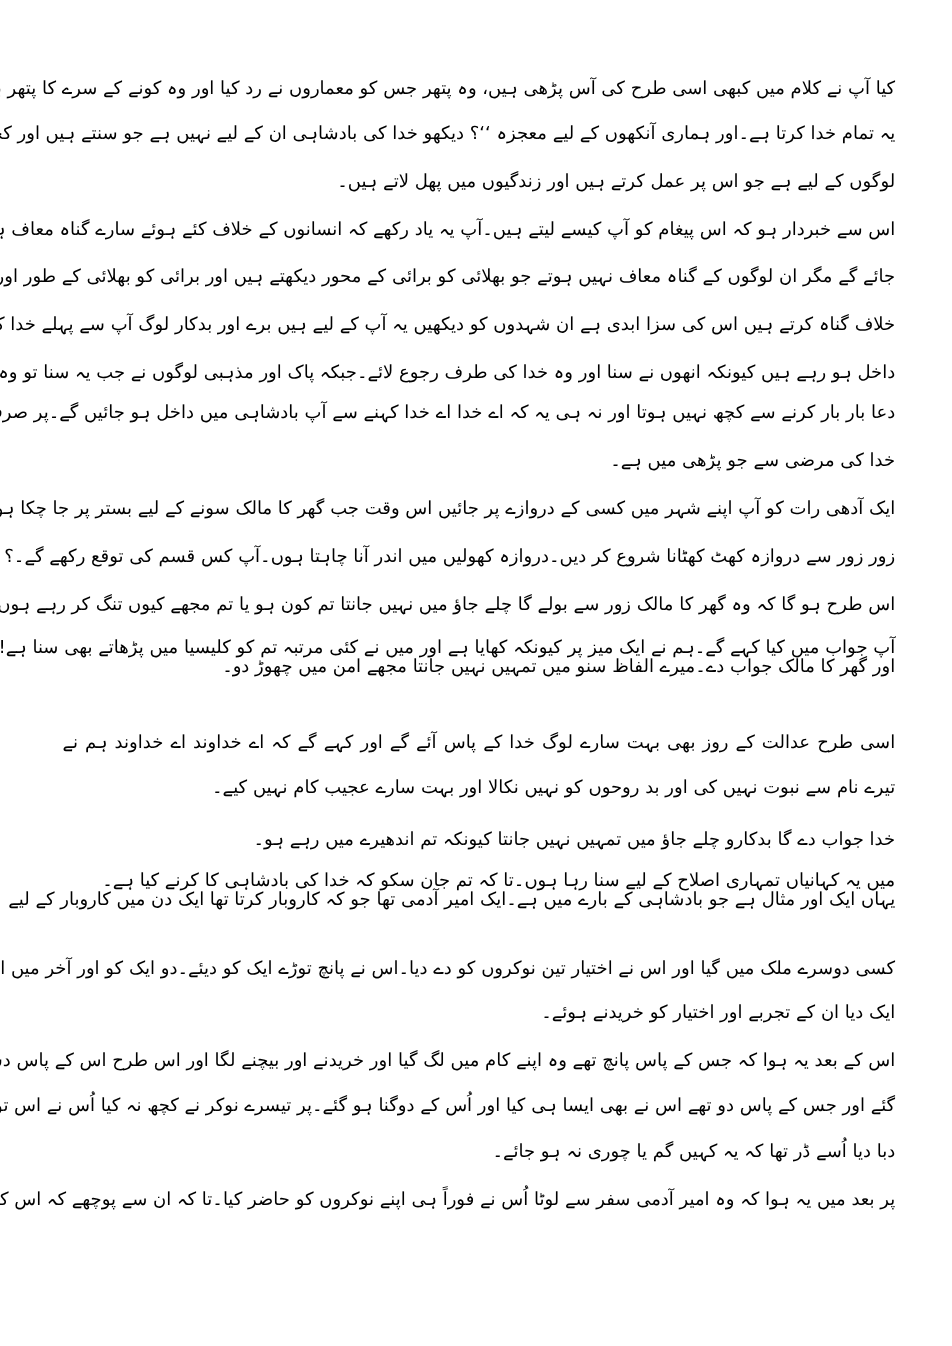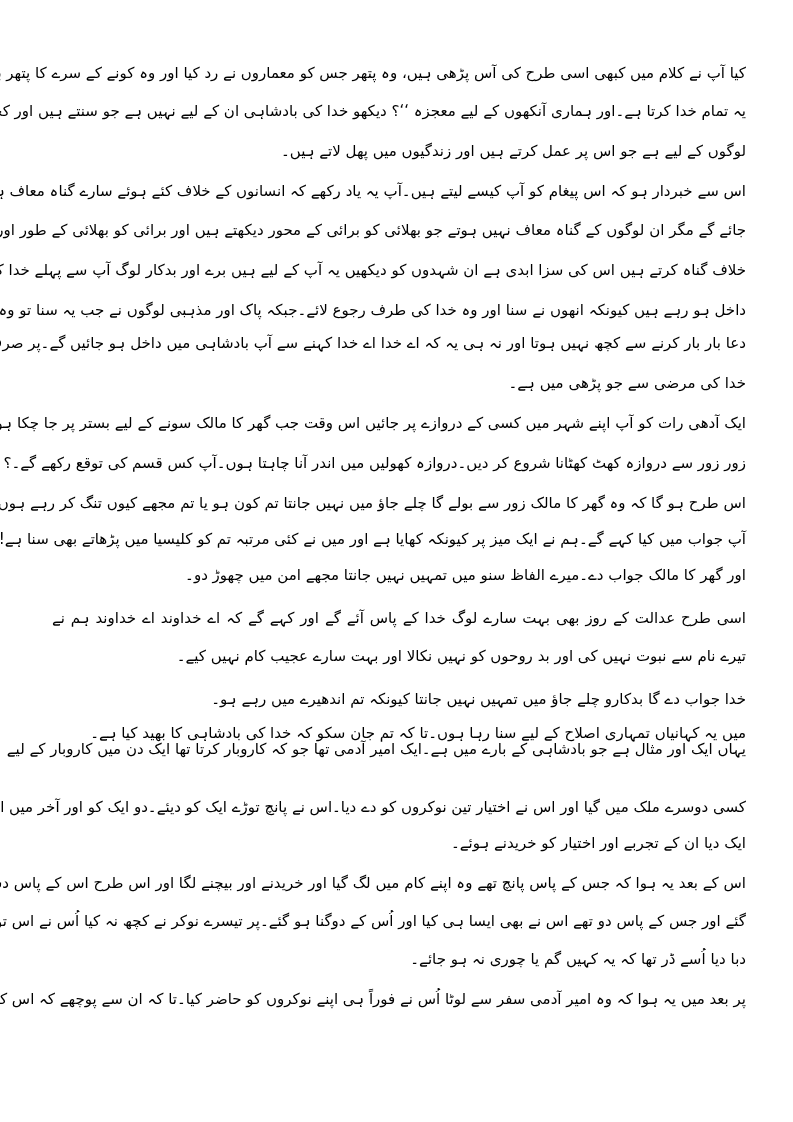--- a/index.html
+++ b/index.html
@@ -49,25 +49,25 @@
   <div class="line" style="top:118px; left:0; text-align:justify; text-align-last:justify; right:0;">اس سے خبردار ہو کہ اس پیغام کو آپ کیسے لیتے ہیں۔آپ یہ یاد رکھے کہ انسانوں کے خلاف کئے ہوئے سارے گناہ معاف ہو</div>
   <div class="line justify" style="top:157px">جائے گے مگر ان لوگوں کے گناہ معاف نہیں ہوتے جو بھلائی کو برائی کے محور دیکھتے ہیں اور برائی کو بھلائی کے طور اور جو روح القدس کے</div>
   <div class="line justify" style="top:197px">خلاف گناہ کرتے ہیں اس کی سزا ابدی ہے ان شہدوں کو دیکھیں یہ آپ کے لیے ہیں برے اور بدکار لوگ آپ سے پہلے خدا کی بادشاہی میں</div>
   <div class="line" style="top:237px">داخل ہو رہے ہیں کیونکہ انھوں نے سنا اور وہ خدا کی طرف رجوع لائے۔جبکہ پاک اور مذہبی لوگوں نے جب یہ سنا تو وہ دور چلے گئے۔</div>
   <div class="line justify" style="top:270px">دعا بار بار کرنے سے کچھ نہیں ہوتا اور نہ ہی یہ کہ اے خدا اے خدا کہنے سے آپ بادشاہی میں داخل ہو جائیں گے۔پر صرف</div>
   <div class="line" style="top:310px">خدا کی مرضی سے جو پڑھی میں ہے۔</div>
   <div class="line justify" style="top:350px">ایک آدھی رات کو آپ اپنے شہر میں کسی کے دروازے پر جائیں اس وقت جب گھر کا مالک سونے کے لیے بستر پر جا چکا ہو اور آپ</div>
   <div class="line" style="top:390px">زور زور سے دروازہ کھٹ کھٹانا شروع کر دیں۔دروازہ کھولیں میں اندر آنا چاہتا ہوں۔آپ کس قسم کی توقع رکھے گے۔؟</div>
   <div class="line" style="top:430px">اس طرح ہو گا کہ وہ گھر کا مالک زور سے بولے گا چلے جاؤ میں نہیں جانتا تم کون ہو یا تم مجھے کیوں تنگ کر رہے ہوں۔</div>
   <div class="line justify" style="top:466px">آپ جواب میں کیا کہے گے۔ہم نے ایک میز پر کیونکہ کھایا ہے اور میں نے کئی مرتبہ تم کو کلیسیا میں پڑھاتے بھی سنا ہے!</div>
-  <div class="line" style="top:502px">اور گھر کا مالک جواب دے۔میرے الفاظ سنو میں تمہیں نہیں جانتا مجھے امن میں چھوڑ دو۔</div>
+  <div class="line" style="top:482px">اور گھر کا مالک جواب دے۔میرے الفاظ سنو میں تمہیں نہیں جانتا مجھے امن میں چھوڑ دو۔</div>
   <div class="line" style="top:545px; left:8px; text-align:justify; text-align-last:justify;">اسی طرح عدالت کے روز بھی بہت سارے لوگ خدا کے پاس آئے گے اور کہے گے کہ اے خداوند اے خداوند ہم نے</div>
   <div class="line" style="top:583px">تیرے نام سے نبوت نہیں کی اور بد روحوں کو نہیں نکالا اور بہت سارے عجیب کام نہیں کیے۔</div>
   <div class="line" style="top:626px">خدا جواب دے گا بدکارو چلے جاؤ میں تمہیں نہیں جانتا کیونکہ تم اندھیرے میں رہے ہو۔</div>
-  <div class="line" style="top:660px">میں یہ کہانیاں تمہاری اصلاح کے لیے سنا رہا ہوں۔تا کہ تم جان سکو کہ خدا کی بادشاہی  کا بھید کیا ہے۔</div>
+  <div class="line" style="top:660px">میں یہ کہانیاں تمہاری اصلاح کے لیے سنا رہا ہوں۔تا کہ تم جان سکو کہ خدا کی بادشاہی  کا کرنے کیا ہے۔</div>
   <div class="line justify" style="top:676px">یہاں ایک اور مثال ہے جو بادشاہی کے بارے میں ہے۔ایک امیر آدمی تھا جو کہ کاروبار کرتا تھا ایک دن میں کاروبار کے لیے</div>
   <div class="line justify" style="top:734px">کسی دوسرے ملک میں گیا اور اس نے اختیار تین نوکروں کو دے دیا۔اس نے پانچ توڑے ایک کو دیئے۔دو ایک کو اور آخر میں ایک کو صرف</div>
   <div class="line" style="top:770px">ایک دیا ان کے تجربے اور اختیار کو خریدنے ہوئے۔</div>
   <div class="line justify" style="top:810px">اس کے بعد یہ ہوا کہ جس کے پاس پانچ تھے وہ اپنے کام میں لگ گیا اور خریدنے اور بیچنے لگا اور اس طرح اس کے پاس دس توڑے ہو</div>
   <div class="line justify" style="top:848px">گئے اور جس کے پاس دو تھے اس نے بھی ایسا ہی کیا اور اُس کے دوگنا ہو گئے۔پر تیسرے نوکر نے کچھ نہ کیا اُس نے اس توڑے کو زمین میں</div>
   <div class="line" style="top:886px">دبا دیا اُسے ڈر تھا کہ یہ کہیں گم یا چوری نہ ہو جائے۔</div>
   <div class="line justify" style="top:926px">پر بعد میں یہ ہوا کہ وہ امیر آدمی سفر سے لوٹا اُس نے فوراً ہی اپنے نوکروں کو حاضر کیا۔تا کہ ان سے پوچھے کہ اس کی موجودگی میں رقم</div>
 </div>
 
 </body></html>

